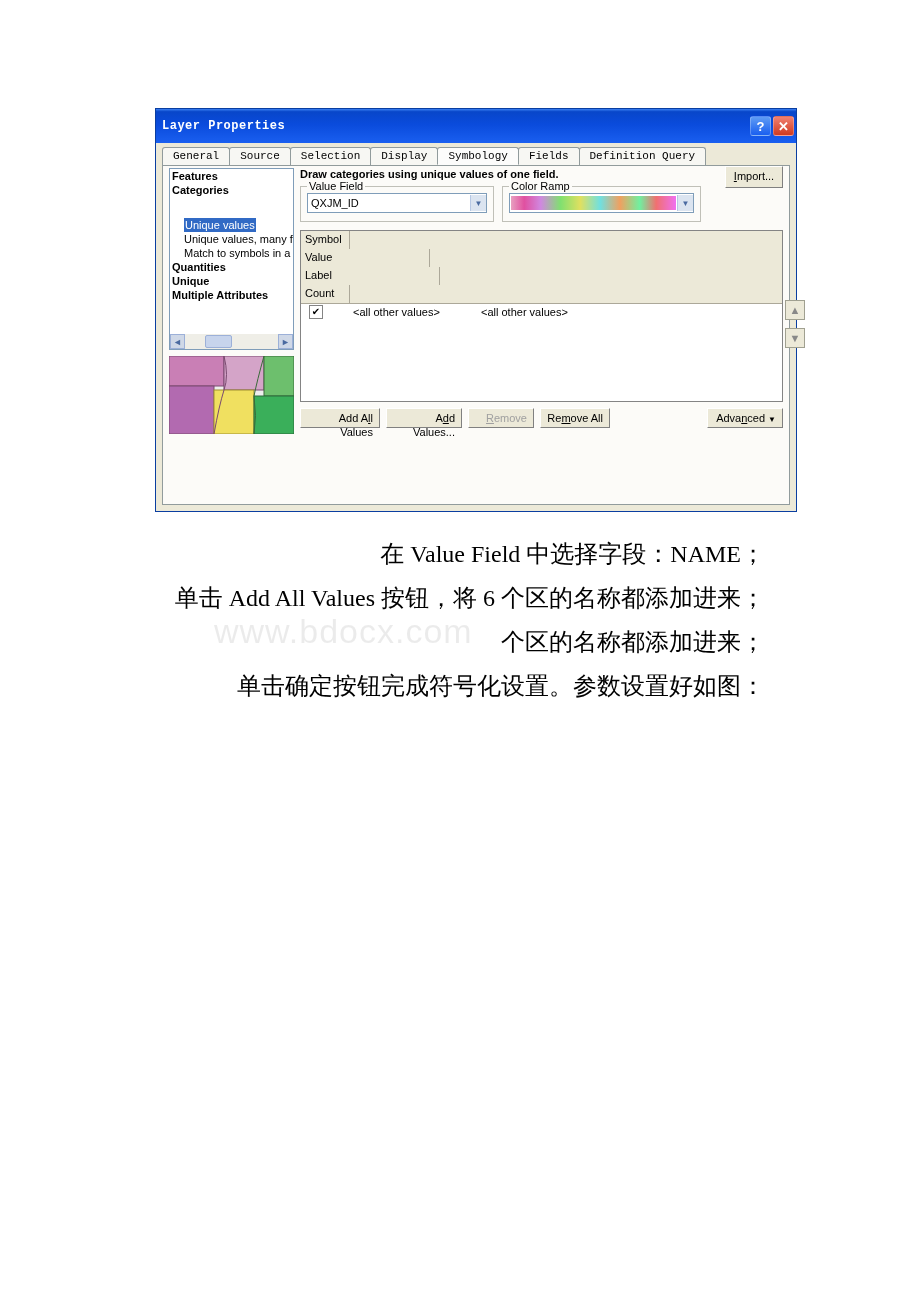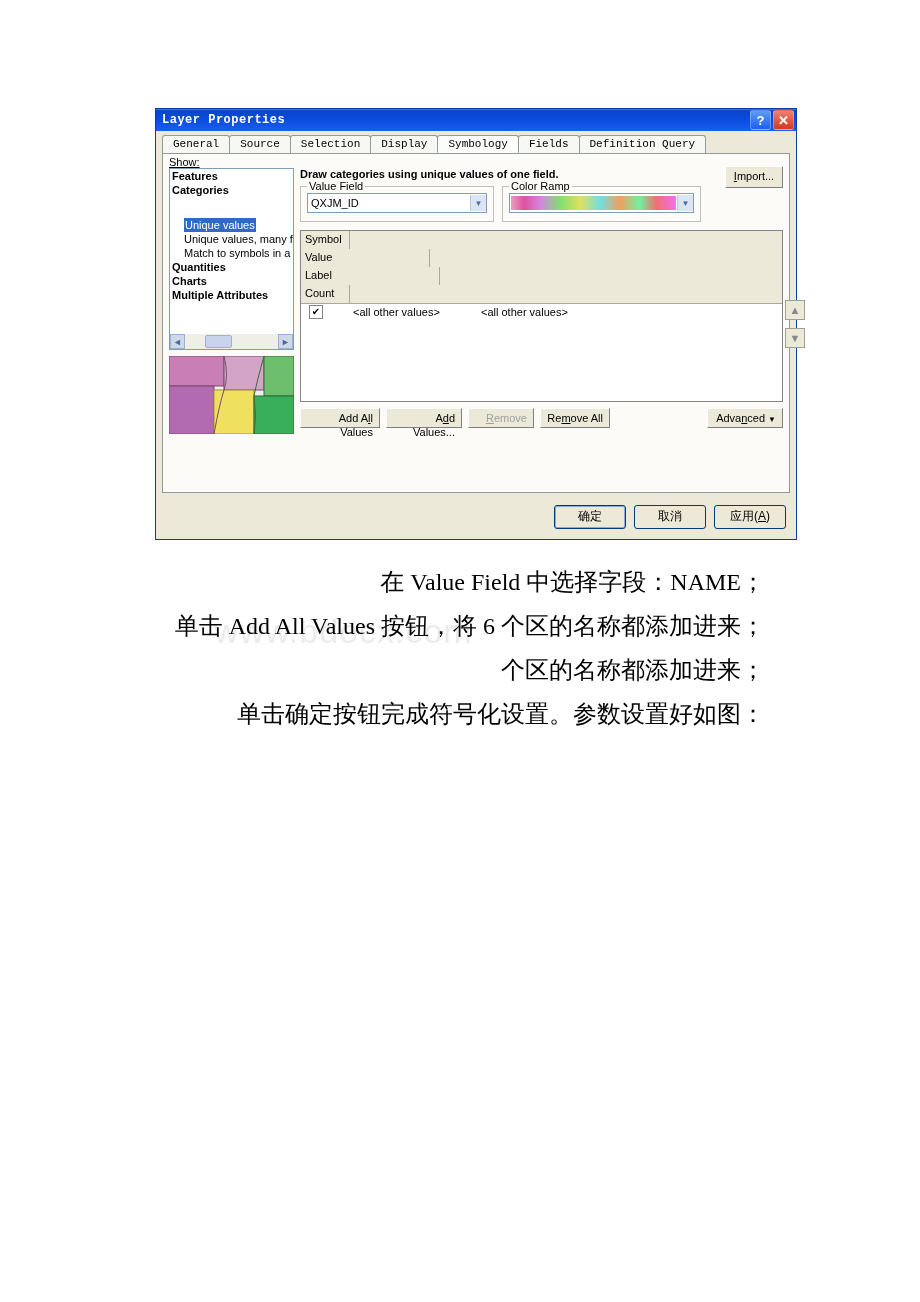--- a/index.html
+++ b/index.html
@@ -22,21 +22,21 @@
     background: #ece9d8;
     font-family: Tahoma, Arial, sans-serif;
     font-size: 11px;
     color: #000;
     margin-bottom: 20px;
   }
   .titlebar {
     display: flex;
     align-items: center;
     justify-content: space-between;
-    height: 22px;
+    height: 34px;
     background: linear-gradient(to bottom, #3a80f3 0%, #0846c9 8%, #0a4bdc 45%, #1a5ff0 100%);
     padding: 0 2px 0 6px;
   }
   .titlebar-text {
     font-family: "Courier New", monospace;
     font-size: 12px;
     font-weight: bold;
     color: #fff;
     letter-spacing: 0.5px;
   }
@@ -270,32 +270,31 @@
         <div class="tab">Source</div>
         <div class="tab">Selection</div>
         <div class="tab">Display</div>
         <div class="tab active">Symbology</div>
         <div class="tab">Fields</div>
         <div class="tab">Definition Query</div>
       </div>
     </div>
 
     <div class="tabbody">
-      <div class="show-label">Show:</div>
       <div class="mainrow">
 
         <div class="tree-wrap">
           <div class="tree">
             <div class="row bold">Features</div>
             <div class="row bold">Categories</div>
             <div class="row" style="padding-left:14px"><span class="sel">Unique values</span></div>
             <div class="row" style="padding-left:14px">Unique values, many f</div>
             <div class="row" style="padding-left:14px">Match to symbols in a</div>
             <div class="row bold">Quantities</div>
-            <div class="row bold">Charts</div>
+            <div class="row bold">Unique</div>
             <div class="row bold">Multiple Attributes</div>
             <div class="tree-scroll">
               <div class="arr">◄</div>
               <div class="track">
                   <div class="thumb"></div>
                 </div>
               <div class="arr">►</div>
             </div>
           </div>
           <div class="preview">
@@ -359,25 +358,20 @@
             <div class="btn" style="width:76px">A<span class="u">d</span>d Values...</div>
             <div class="btn disabled" style="width:66px"><span class="u">R</span>emove</div>
             <div class="btn" style="width:70px">Re<span class="u">m</span>ove All</div>
             <div style="flex:1"></div>
             <div class="btn" style="width:76px">Adva<span class="u">n</span>ced<span class="adv-drop">▼</span></div>
           </div>
         </div>
       </div>
     </div>
 
-    <div class="dlg-btns">
-      <div class="dlg-btn default">确定</div>
-      <div class="dlg-btn">取消</div>
-      <div class="dlg-btn">应用(<span style="text-decoration:underline">A</span>)</div>
-    </div>
   </div>
 
   <div class="instr">
     <div>在 Value Field 中选择字段：NAME；</div>
     <div>单击 Add All Values 按钮，将 6 个区的名称都添加进来；</div>
     <div>个区的名称都添加进来；</div>
     <div>单击确定按钮完成符号化设置。参数设置好如图：</div>
   </div>
 </div>
 

